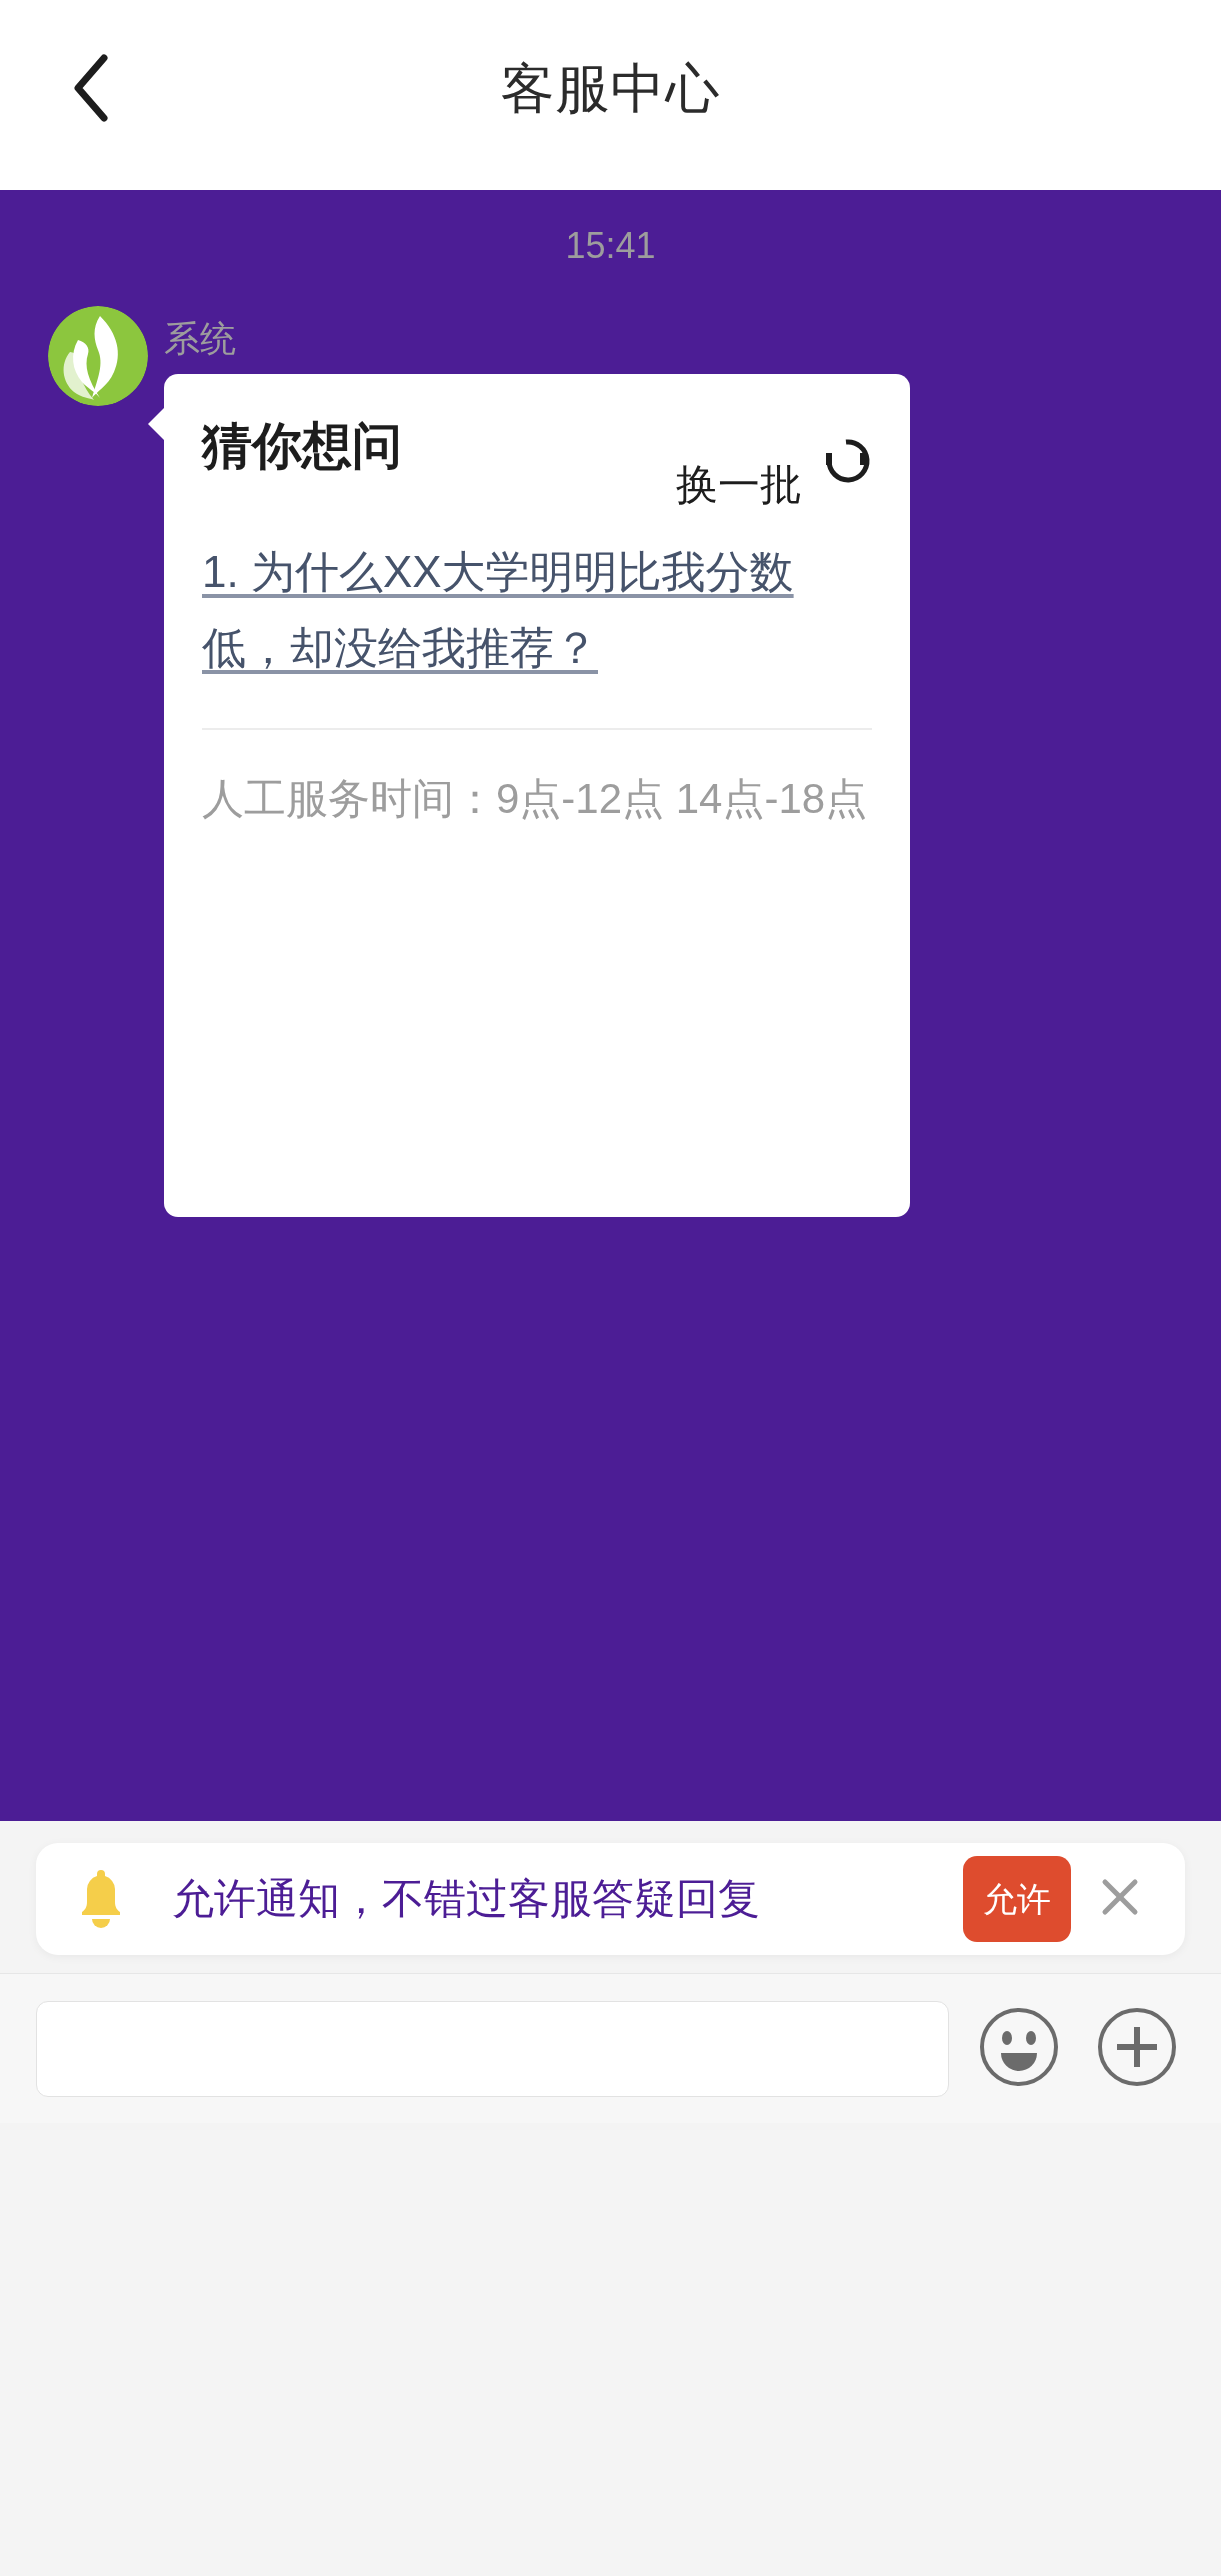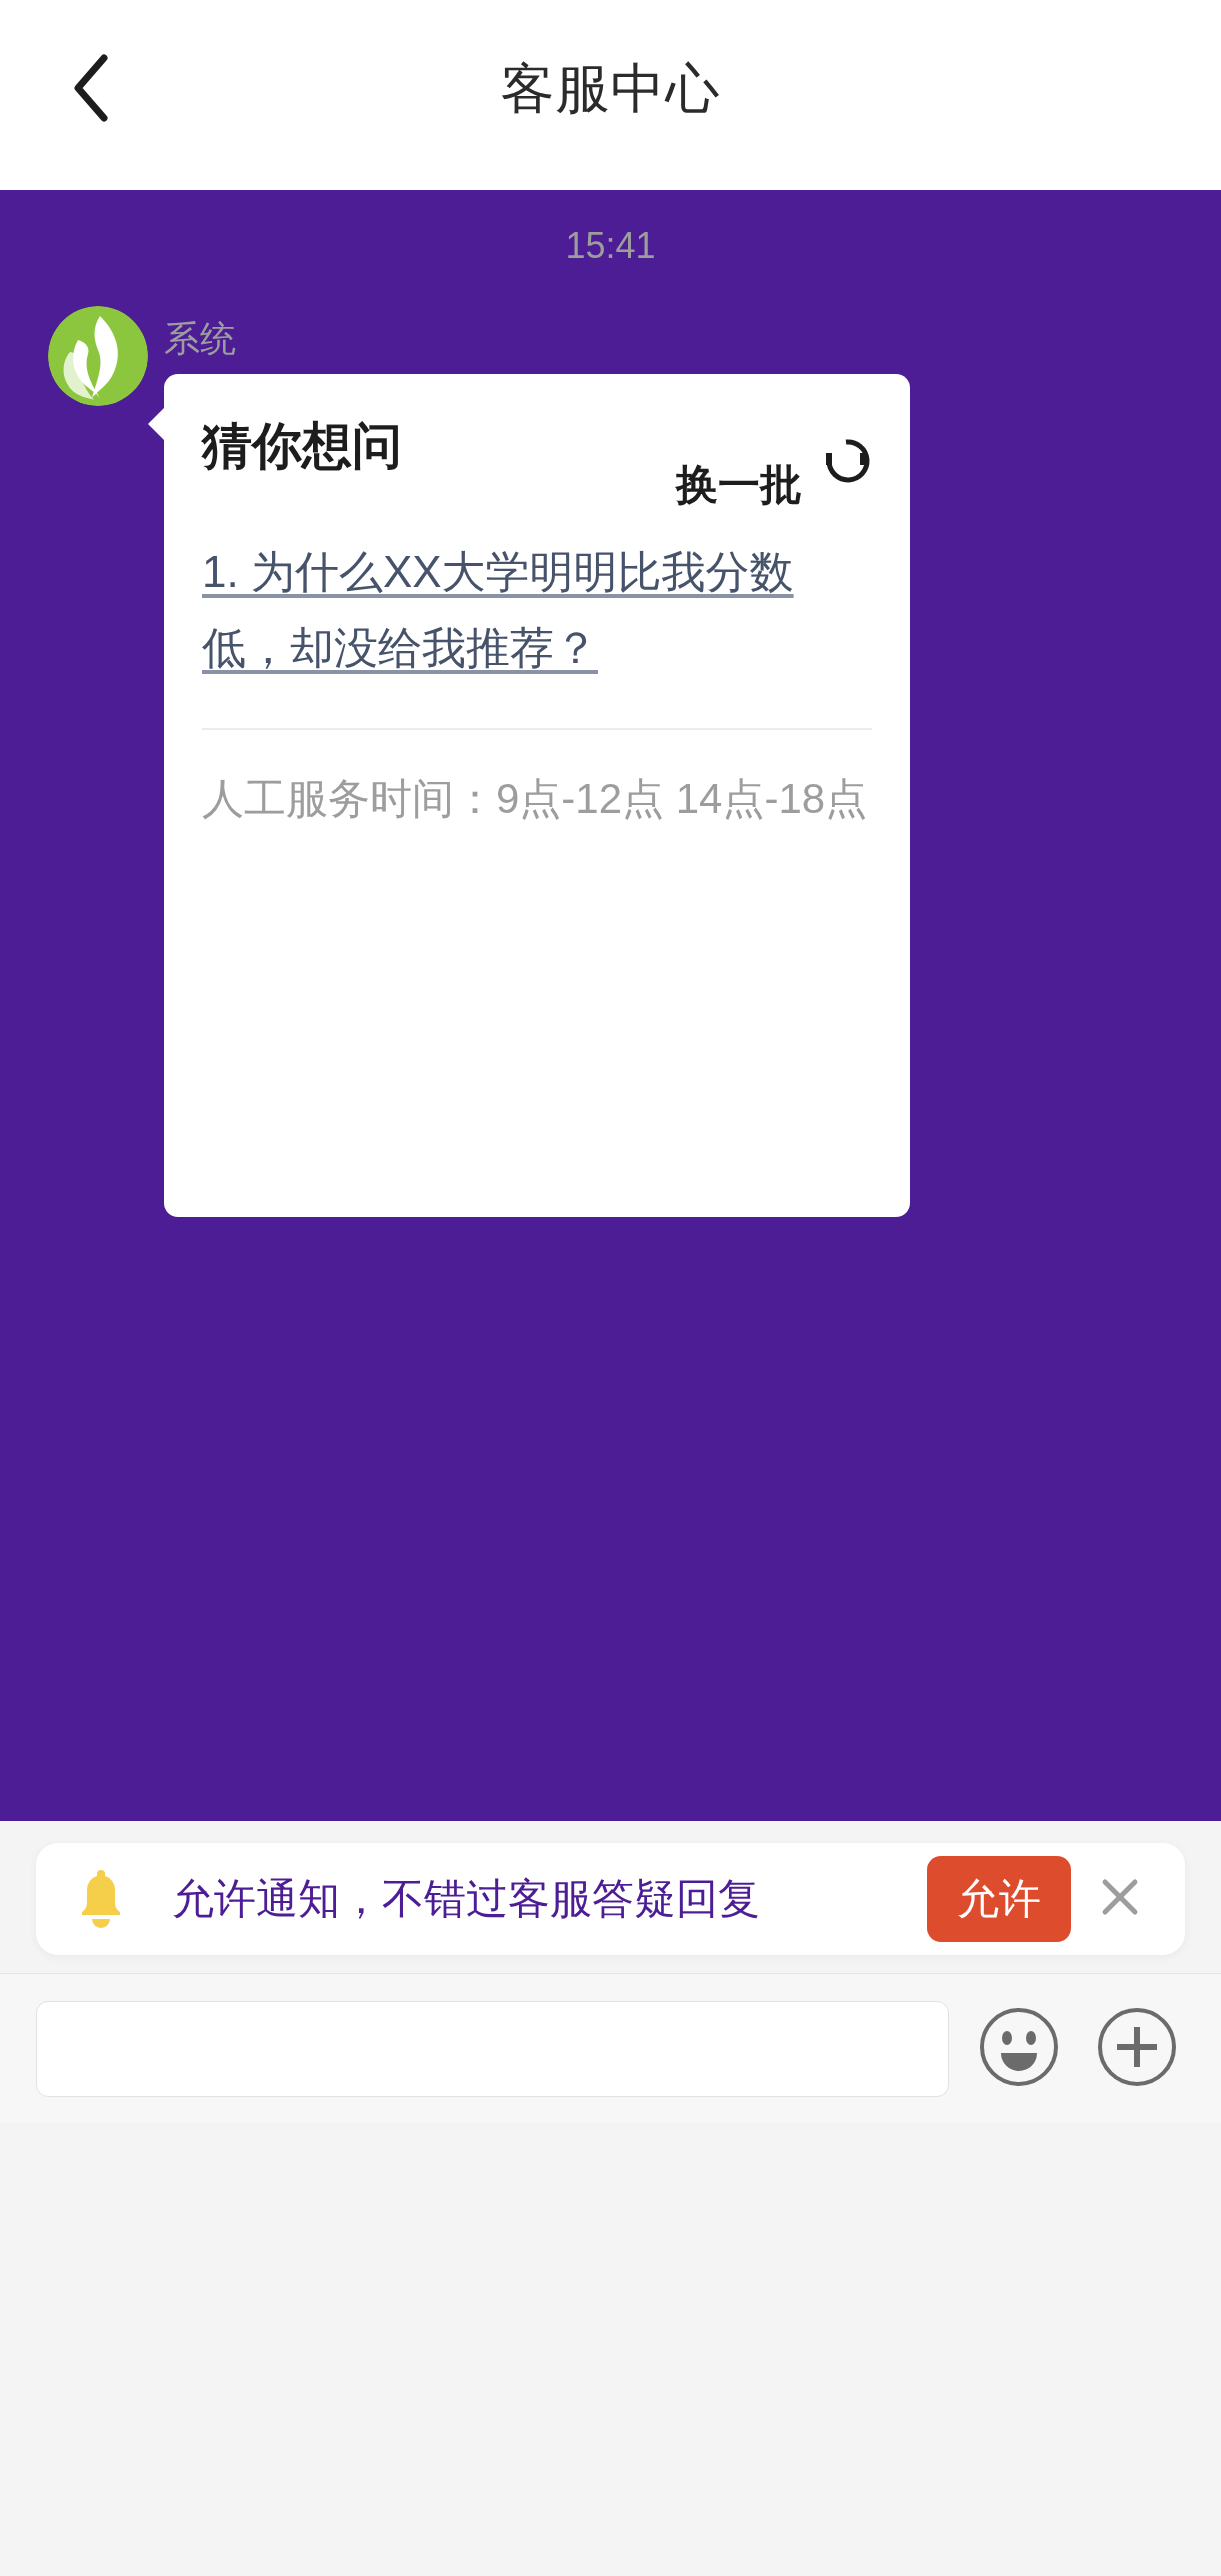--- a/index.html
+++ b/index.html
@@ -156,21 +156,21 @@
   }
   .card-refresh {
     display: flex;
     align-items: center;
     gap: 18px;
     cursor: pointer;
   }
   .card-refresh-label {
     font-size: 42px;
     line-height: 54px;
-    font-weight: bold;
+    font-weight: normal;
     color: #1d1d1d;
     margin-top: 44px;
   }
   .q-list { margin-top: 6px; }
   .q-item {
     display: block;
     font-size: 44px;
     line-height: 76px;
     color: #46536b;
     text-decoration: underline;
@@ -211,24 +211,24 @@
     font-size: 42px;
     line-height: 54px;
     color: #4c1d95;
     margin-left: 40px;
     white-space: nowrap;
   }
   .allow-btn {
     flex: 0 0 auto;
     background: #de4c2e;
     color: #ffffff;
-    font-size: 42px;
+    font-size: 34px;
     line-height: 54px;
     border-radius: 14px;
-    padding: 16px 30px;
+    padding: 16px 20px;
     cursor: pointer;
     border: none;
     font-family: inherit;
   }
   .close-btn {
     flex: 0 0 auto;
     width: 78px;
     height: 78px;
     display: flex;
     align-items: center;

